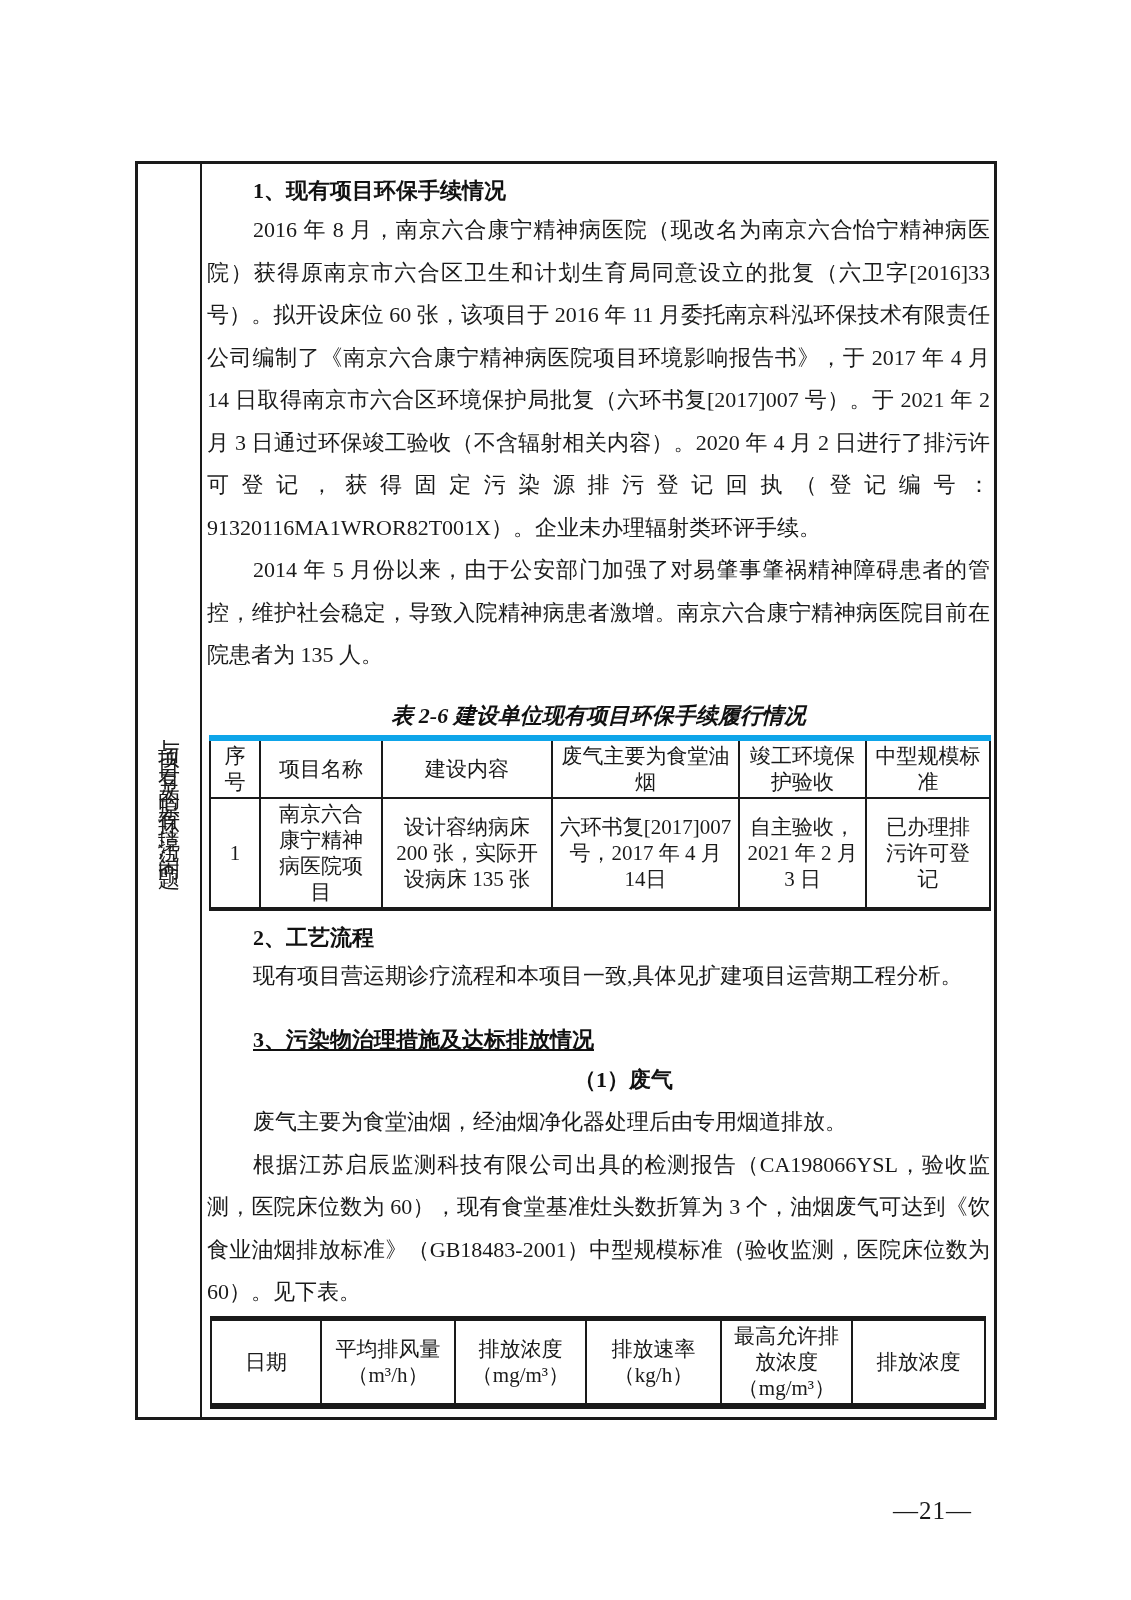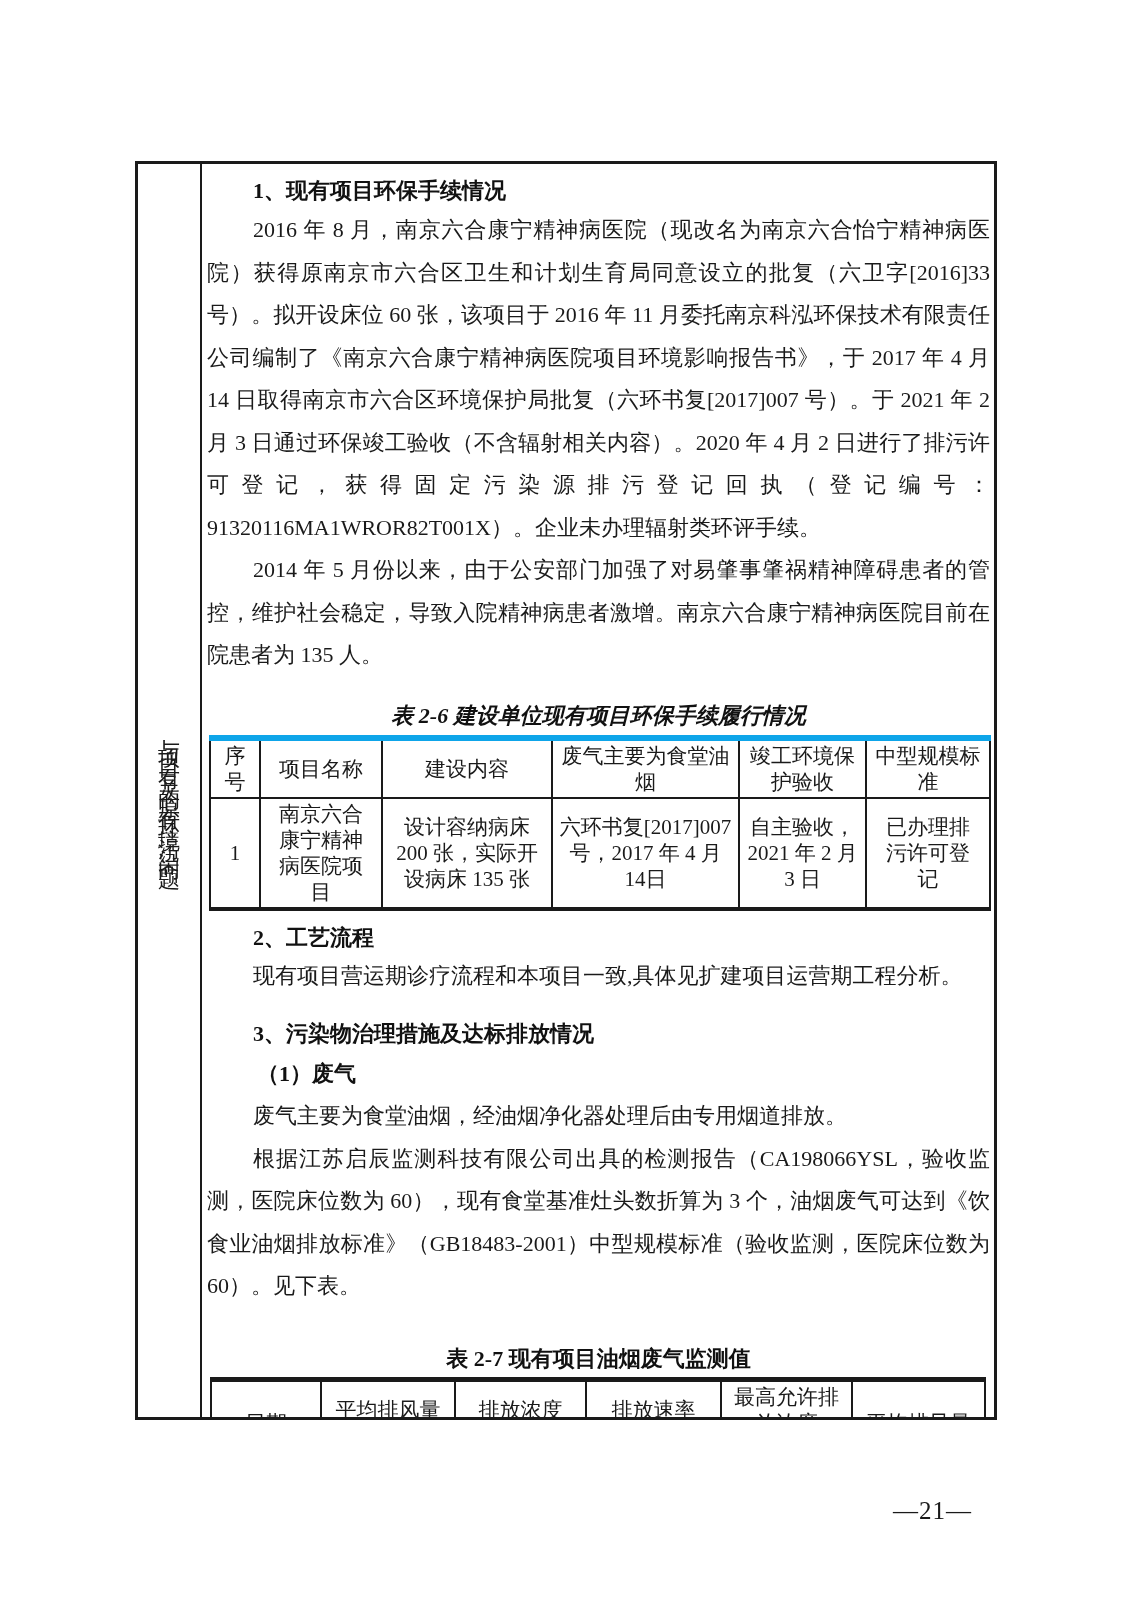--- a/index.html
+++ b/index.html
@@ -36,22 +36,22 @@
     overflow:hidden;
   }
   .h {
     font-size:22px; font-weight:700;
     line-height:30px;
     text-indent:46px;
     color:#111;
   }
   .h1 { margin-top:0; }
   .h2 { margin-top:12px; }
-  .h3 { margin-top:22px; }
-  .h4 { margin-top:10px; text-indent:50px; }
+  .h3 { margin-top:28px;text-decoration:underline; }
+  .h4 { margin-top:10px; text-indent:50px;text-align:center; }
   .para {
     font-size:22px;
     line-height:42.5px;
     text-align:justify;
     text-indent:46px;
     color:#1a1a1a;
   }
   .para.p1 { margin-top:3px; }
   .para.single { margin-top:2px; }
   .para.smoke { margin-top:6px; }
@@ -155,39 +155,38 @@
       <p class="para single">现有项目营运期诊疗流程和本项目一致,具体见扩建项目运营期工程分析。</p>
 
       <div class="h h3">3、污染物治理措施及达标排放情况</div>
 
       <div class="h h4">（1）废气</div>
 
       <p class="para smoke">废气主要为食堂油烟，经油烟净化器处理后由专用烟道排放。</p>
 
       <p class="para">根据江苏启辰监测科技有限公司出具的检测报告（CA198066YSL，验收监测，医院床位数为 60），现有食堂基准灶头数折算为 3 个，油烟废气可达到《饮食业油烟排放标准》（GB18483-2001）中型规模标准（验收监测，医院床位数为 60）。见下表。</p>
 
-      <div class="tbl-title t27t">表 2-7 现有项目油烟废气监测值</div>
 
       <table class="t27">
         <colgroup>
           <col style="width:110px">
             <col style="width:134px">
             <col style="width:131px">
           <col style="width:135px">
             <col style="width:131px">
             <col style="width:133px">
         </colgroup>
         <thead>
           <tr>
             <th>日期</th>
             <th>平均排风量（m³/h）</th>
             <th>排放浓度（mg/m³）</th>
             <th>排放速率（kg/h）</th>
             <th>最高允许排放浓度（mg/m³）</th>
-            <th>平均排风量</th>
+            <th>排放浓度</th>
           </tr>
         </thead>
       </table>
 
     </div>
   </div>
 
   <div class="pageno">—21—</div>
 </div>
 

